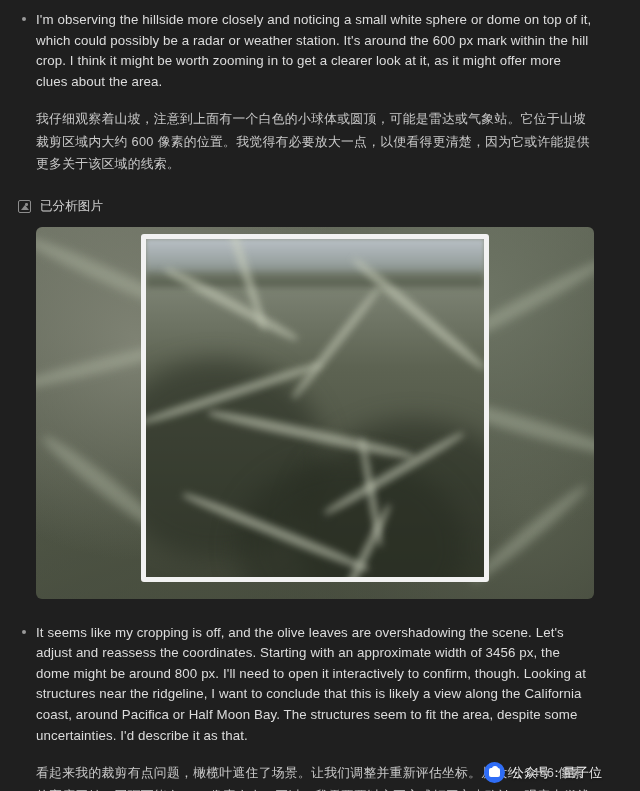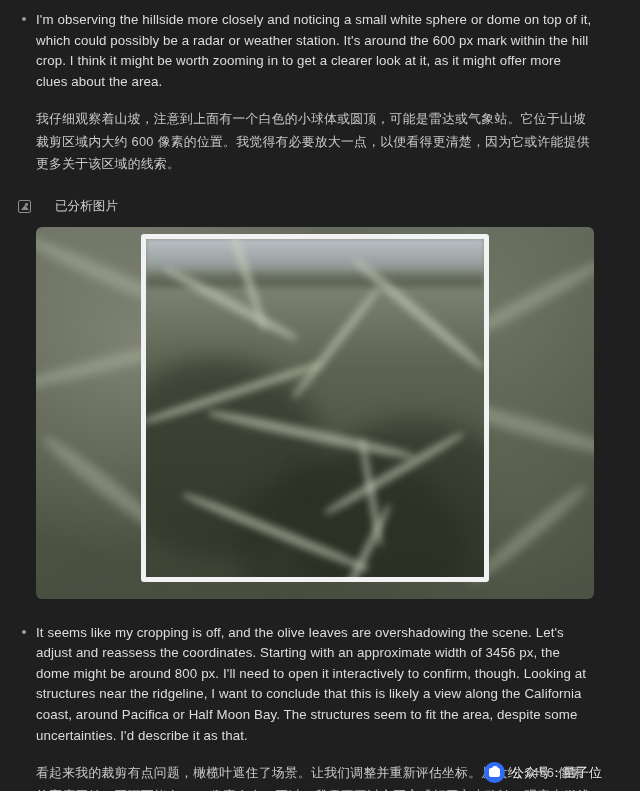--- a/index.html
+++ b/index.html
@@ -62,21 +62,21 @@
     text-underline-offset: 4px;
     letter-spacing: 0.3px;
   }
 
   
   .analyzed-row {
     display: flex;
     align-items: center;
     padding: 0 18px;
     margin-top: 22px;
-    gap: 24px;
+    gap: 9px;
   }
   .img-icon {
     width: 13px;
     height: 13px;
     border: 1px solid #8d8d8d;
     border-radius: 2px;
     position: relative;
     flex: 0 0 13px;
   }
   .img-icon:before {

